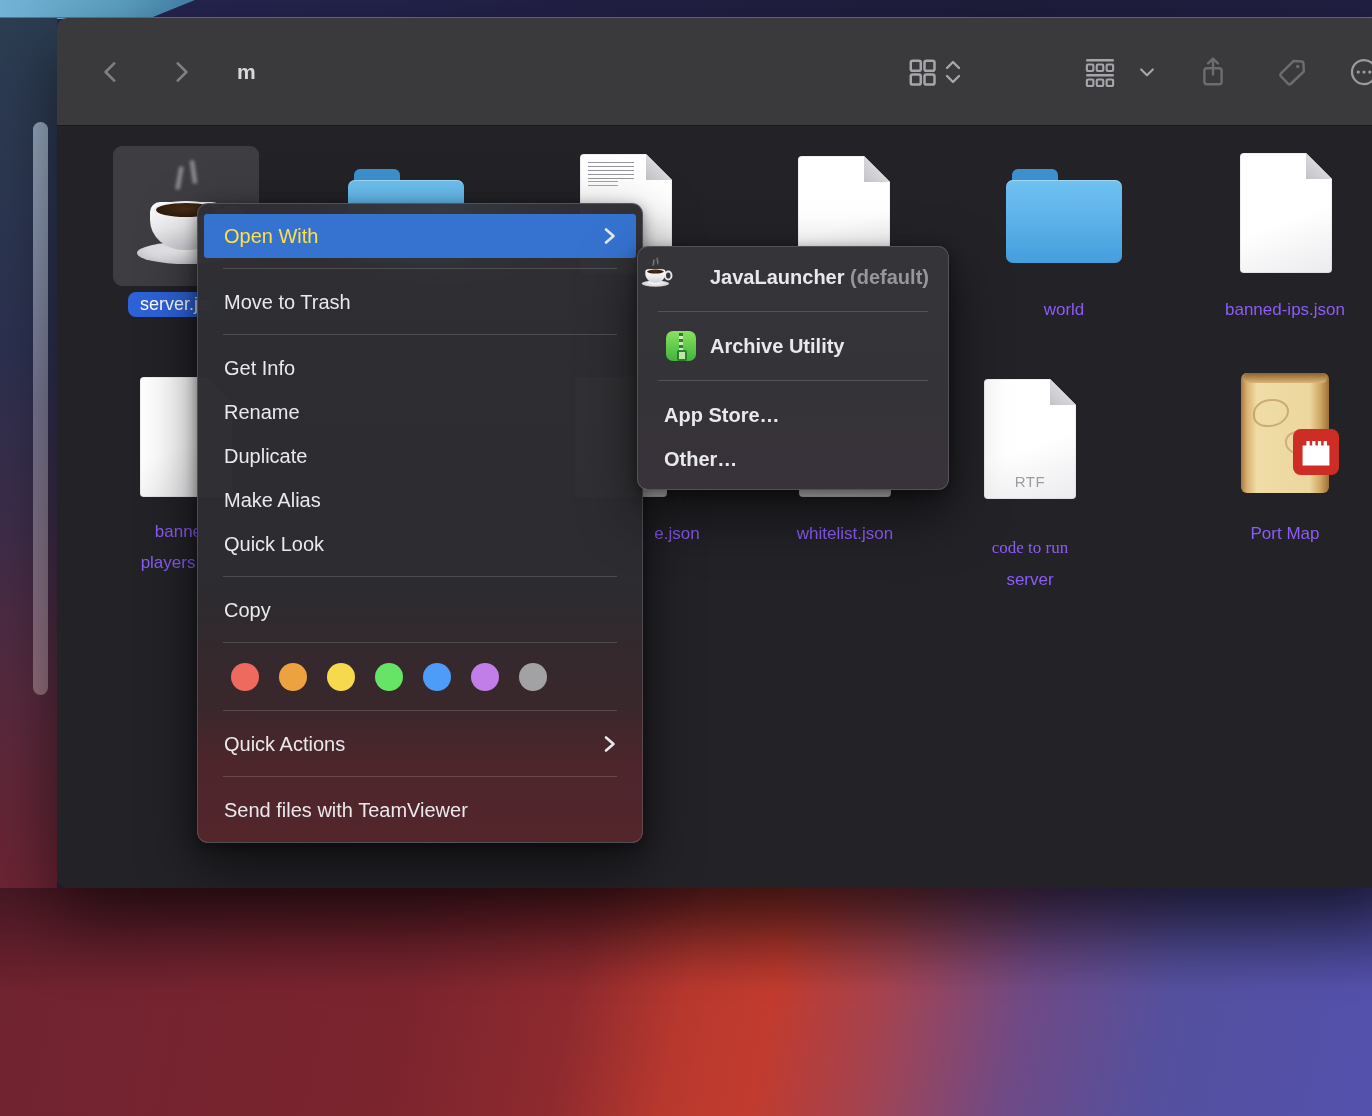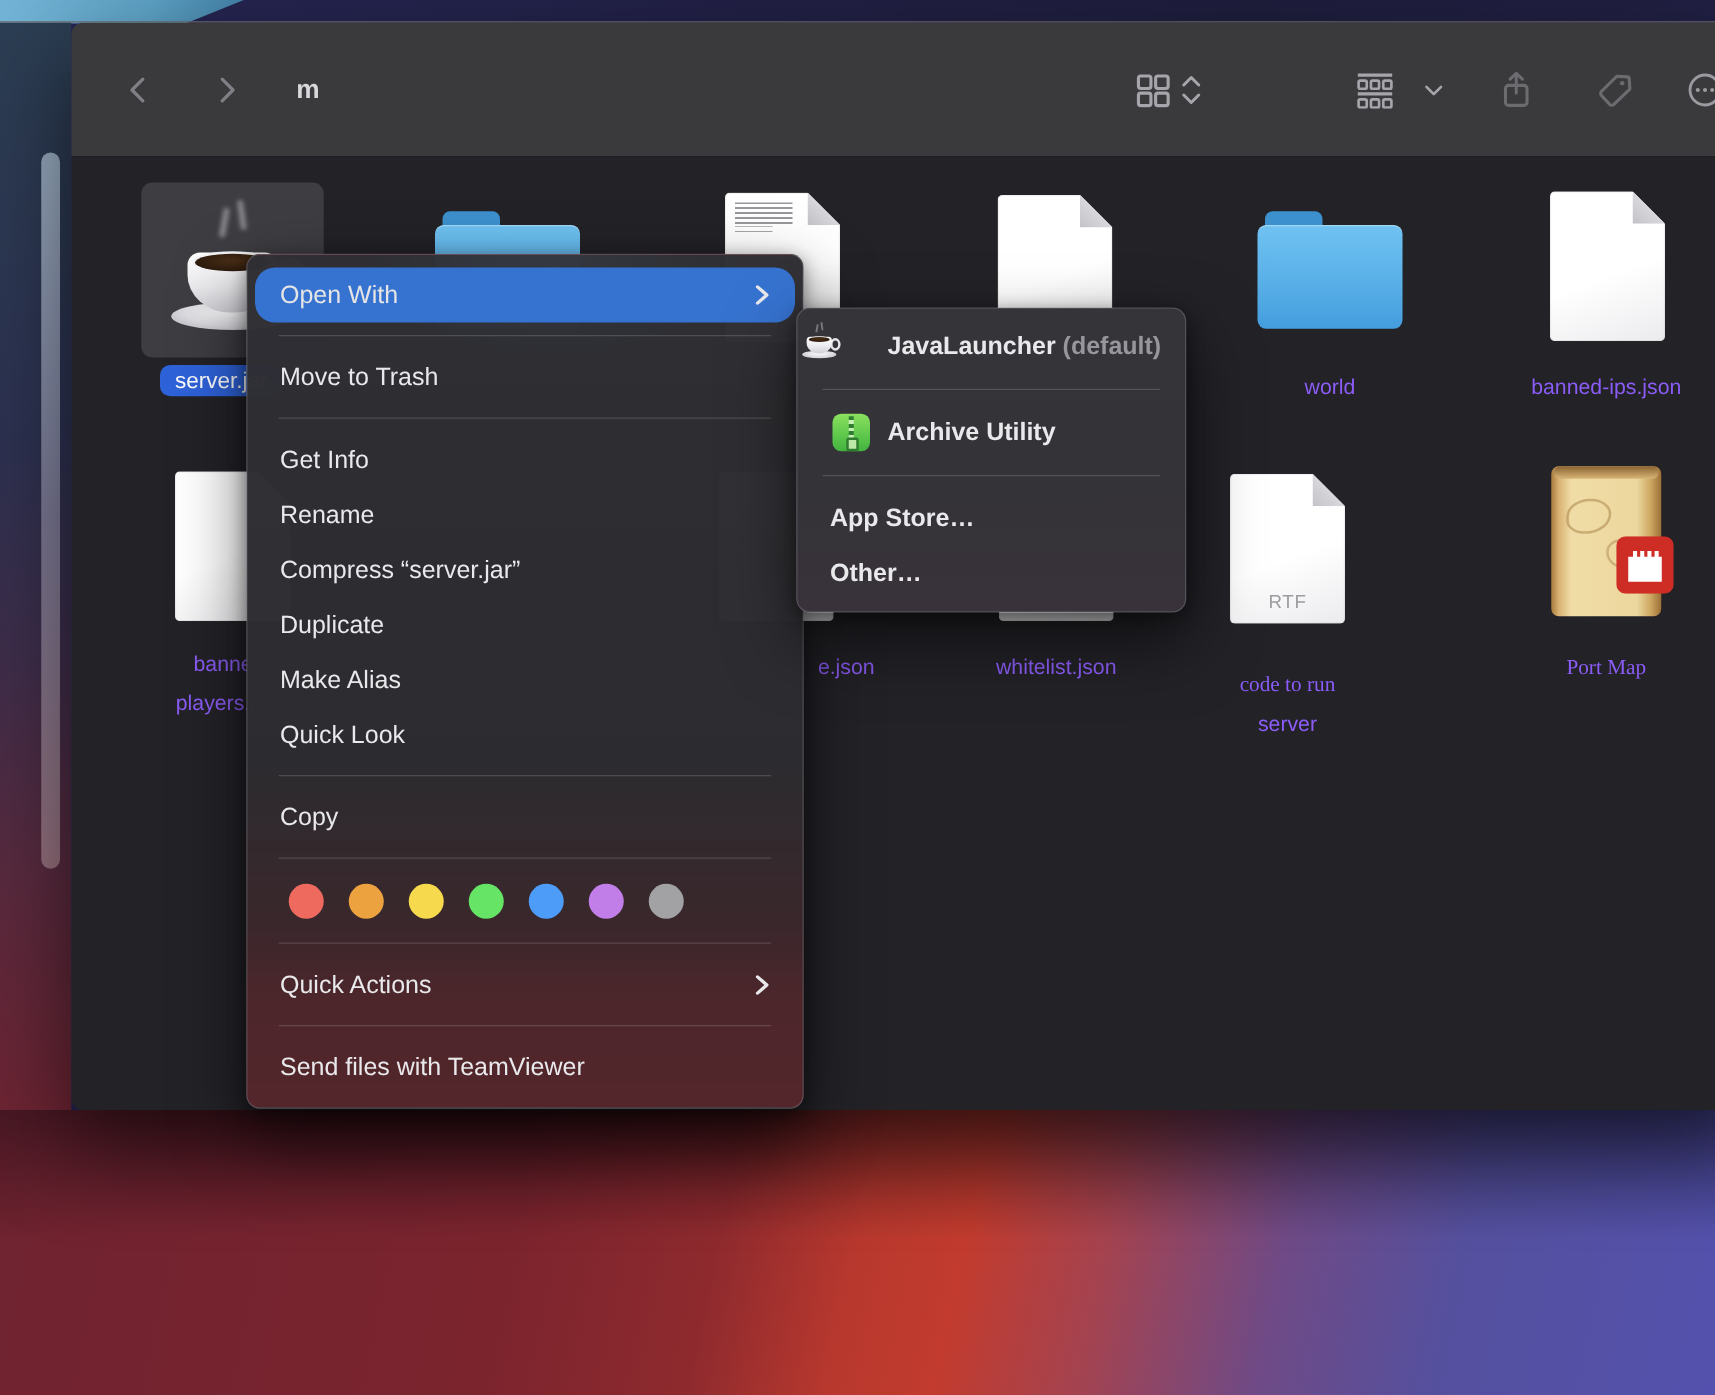--- a/index.html
+++ b/index.html
@@ -84,21 +84,21 @@
   .menu{position:absolute;border-radius:11px;border:1px solid rgba(125,125,132,.42);
         box-shadow:0 22px 55px rgba(0,0,0,.55),0 4px 14px rgba(0,0,0,.4);
         padding:10px 0;box-sizing:border-box;}
   #context-menu{left:197px;top:203px;width:446px;
         background:radial-gradient(220px 120px at 55% 0%,rgba(96,140,165,.10),rgba(0,0,0,0) 70%),
                    linear-gradient(180deg,rgba(47,47,52,.99) 0%,rgba(45,44,48,.99) 60%,rgba(58,40,44,.98) 78%,rgba(77,38,43,.97) 87%,rgba(85,38,44,.97) 100%);}
   #open-with-submenu{left:637px;top:246px;width:312px;padding:8px 0;
         background:linear-gradient(180deg,#353439 0%,#343338 60%,#39323a 100%);font-weight:bold;}
   .menu-item{position:relative;height:44px;display:flex;align-items:center;
         padding:0 26px;font-size:20px;color:#e9e9ec;white-space:nowrap;}
-  .menu-item.hl{margin:0 6px;padding:0 20px;background:#3673d0;border-radius:16px;color:#e5e5e5;}
+  .menu-item.hl{margin:0 6px;padding:0 20px;background:#3673d0;border-radius:3px;color:#fde047;}
   .menu-sep{height:1px;margin:10px 25px 11px 25px;background:rgba(235,235,245,.17);}
   .sub-sep{height:1px;margin:12px 20px;background:rgba(235,235,245,.17);}
   .chev{margin-left:auto;display:flex;align-items:center;}
   .tags-row{height:46px;display:flex;align-items:center;gap:20px;padding-left:33px;}
   .tag-dot{width:28px;height:28px;border-radius:50%;}
   .sub-item{position:relative;height:44px;display:flex;align-items:center;padding:0 26px;
         font-size:20px;color:#e9e9ec;white-space:nowrap;}
   .sub-ic{width:34px;height:34px;margin-right:12px;display:flex;align-items:center;justify-content:center;flex:0 0 auto;}
   .suffix{color:#96969c;}
 </style>
@@ -255,21 +255,21 @@
         <div class="icon-portmap" style="left: 1184px; top: 247px;">
           <div class="scroll-paper"></div>
           <div class="scroll-top"></div>
           <div class="map-blob1"></div>
           <div class="map-blob2"></div>
           <div class="port-badge" style="left: 52px; top: 56px;"><svg width="46" height="46" viewBox="0 0 24 24">
               <rect x="0" y="0" width="24" height="24" rx="4" fill="#ce2d26"></rect>
               <path d="M5 19 V8.6 H7 V6.2 H8.7 V8.6 H10 V6.2 H11.7 V8.6 H13 V6.2 H14.7 V8.6 H16 V6.2 H17.7 V8.6 H19 V19 Z" fill="#fff"></path>
             </svg></div>
         </div>
-        <div class="file-label" style="left: 1148px; top: 394px; width: 160px; font-family: Liberation Serif, serif;">Port Map</div>
+        <div class="file-label" style="left: 1148px; top: 394px; width: 160px;">Port Map</div>
       </div>
   </div>
 
   <div id="context-menu" class="menu">
       <div class="menu-item hl">
         <span>Open With</span>
         <span class="chev">
           <svg width="13" height="18" viewBox="0 0 13 18">
             <path d="M3 2.5 L10.5 9 L3 15.5" fill="none" stroke="#e9e9ec" stroke-width="2.6" stroke-linecap="round" stroke-linejoin="round"></path>
           </svg>
@@ -278,23 +278,20 @@
       <div class="menu-sep"></div>
       <div class="menu-item">
         <span>Move to Trash</span>
       </div>
       <div class="menu-sep"></div>
       <div class="menu-item">
         <span>Get Info</span>
       </div>
       <div class="menu-item">
         <span>Rename</span>
-      </div>
-      <div class="menu-item">
-        <span>Compress “server.jar”</span>
       </div>
       <div class="menu-item">
         <span>Duplicate</span>
       </div>
       <div class="menu-item">
         <span>Make Alias</span>
       </div>
       <div class="menu-item">
         <span>Quick Look</span>
       </div>

